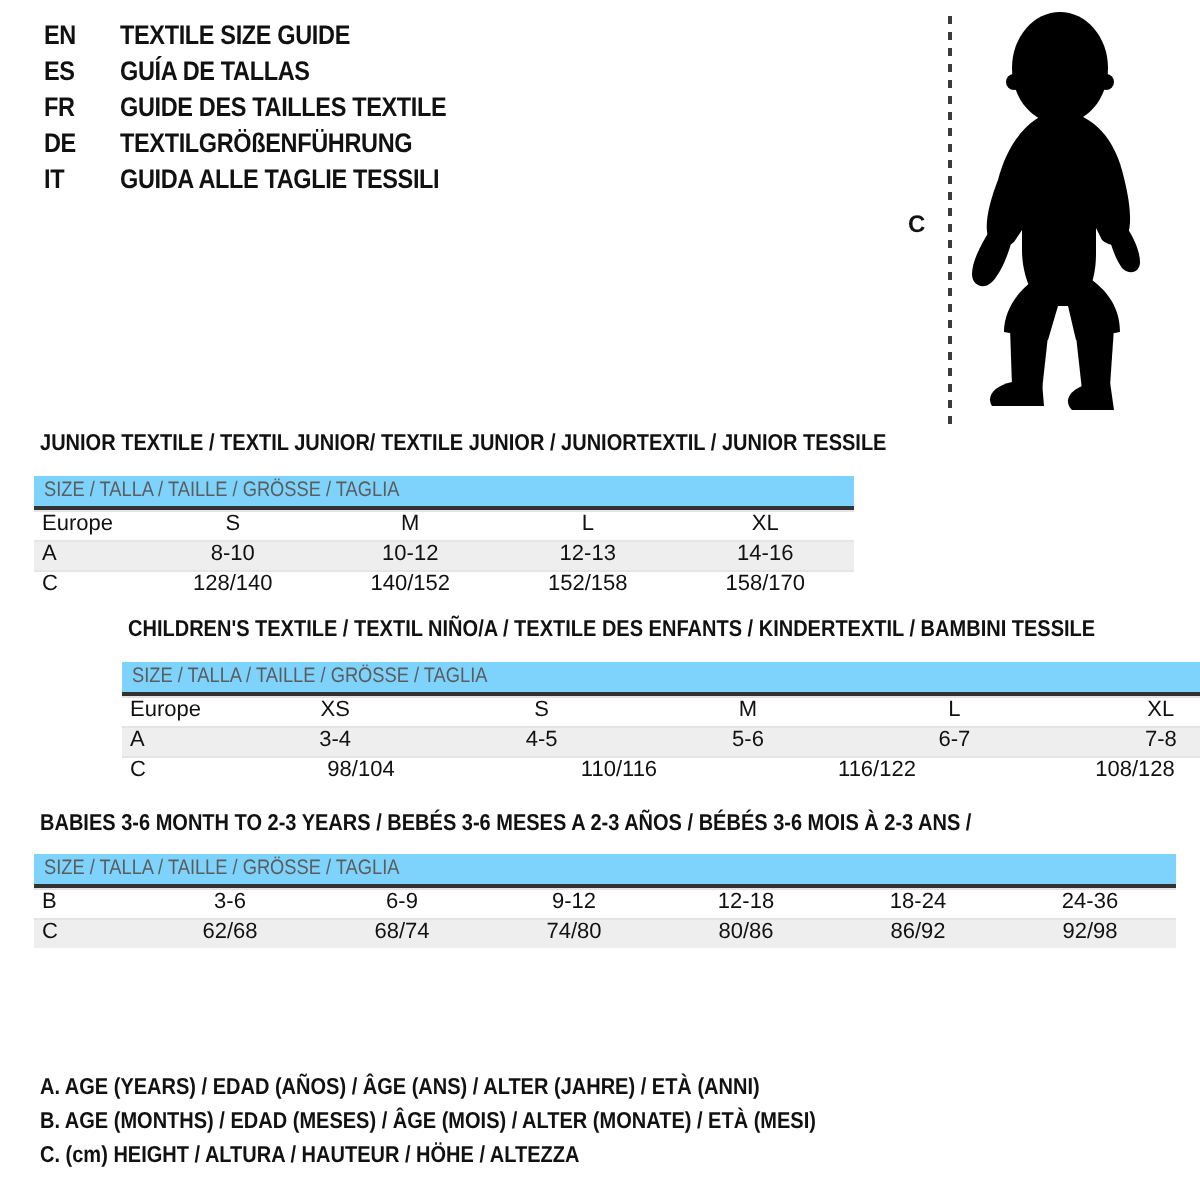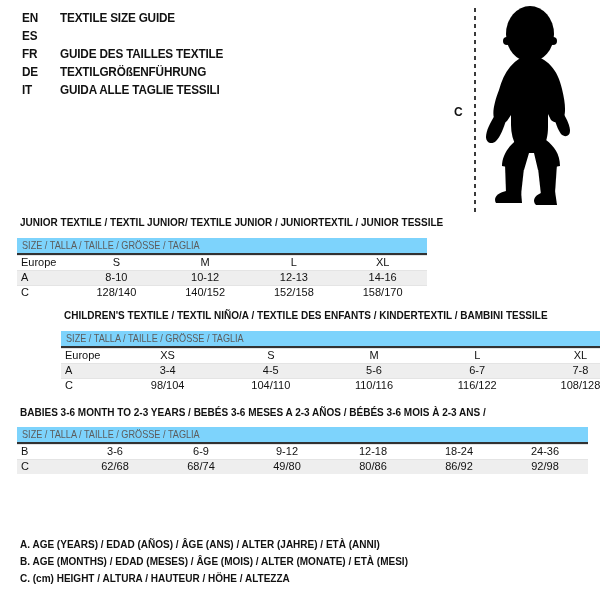--- a/index.html
+++ b/index.html
@@ -46,20 +46,21 @@
 </head>
 <body>
 
 <div class="lang-header">
   <div class="lang-row">
     <span class="code"><span class="cond">EN</span></span>
     <span class="lbl"><span class="cond">TEXTILE SIZE GUIDE</span></span>
   </div>
   <div class="lang-row">
     <span class="code"><span class="cond">ES</span></span>
+    <span class="lbl"><span class="cond">GUÍA DE TALLAS</span></span>
   </div>
   <div class="lang-row">
     <span class="code"><span class="cond">FR</span></span>
     <span class="lbl"><span class="cond">GUIDE DES TAILLES TEXTILE</span></span>
   </div>
   <div class="lang-row">
     <span class="code"><span class="cond">DE</span></span>
     <span class="lbl"><span class="cond">TEXTILGRÖßENFÜHRUNG</span></span>
   </div>
   <div class="lang-row">
@@ -130,21 +131,20 @@
       <span class="rlabel">A</span>
       <span class="cell">3-4</span>
       <span class="cell">4-5</span>
       <span class="cell">5-6</span>
       <span class="cell">6-7</span>
       <span class="cell">7-8</span>
     </div>
     <div class="trow">
       <span class="rlabel">C</span>
       <span class="cell">98/104</span>
-      <span class="cell">104/110</span>
       <span class="cell">110/116</span>
       <span class="cell">116/122</span>
       <span class="cell">108/128</span>
     </div>
   </div>
 </div>
 
 <div class="size-section sec-babies">
   <div class="section-title"><span class="cond">BABIES 3-6 MONTH TO 2-3 YEARS / BEBÉS 3-6 MESES A 2-3 AÑOS / BÉBÉS 3-6 MOIS À 2-3 ANS /</span></div>
   <div class="size-table wide">
@@ -155,21 +155,21 @@
       <span class="cell">6-9</span>
       <span class="cell">9-12</span>
       <span class="cell">12-18</span>
       <span class="cell">18-24</span>
       <span class="cell">24-36</span>
     </div>
     <div class="trow alt">
       <span class="rlabel">C</span>
       <span class="cell">62/68</span>
       <span class="cell">68/74</span>
-      <span class="cell">49/80</span>
+      <span class="cell">74/80</span>
       <span class="cell">80/86</span>
       <span class="cell">86/92</span>
       <span class="cell">92/98</span>
     </div>
   </div>
 </div>
 
 <div class="legend">
   <div><span class="cond">A. AGE (YEARS) / EDAD (AÑOS) / ÂGE (ANS) / ALTER (JAHRE) / ETÀ (ANNI)</span></div>
   <div><span class="cond">B. AGE (MONTHS) / EDAD (MESES) / ÂGE (MOIS) / ALTER (MONATE) / ETÀ (MESI)</span></div>

